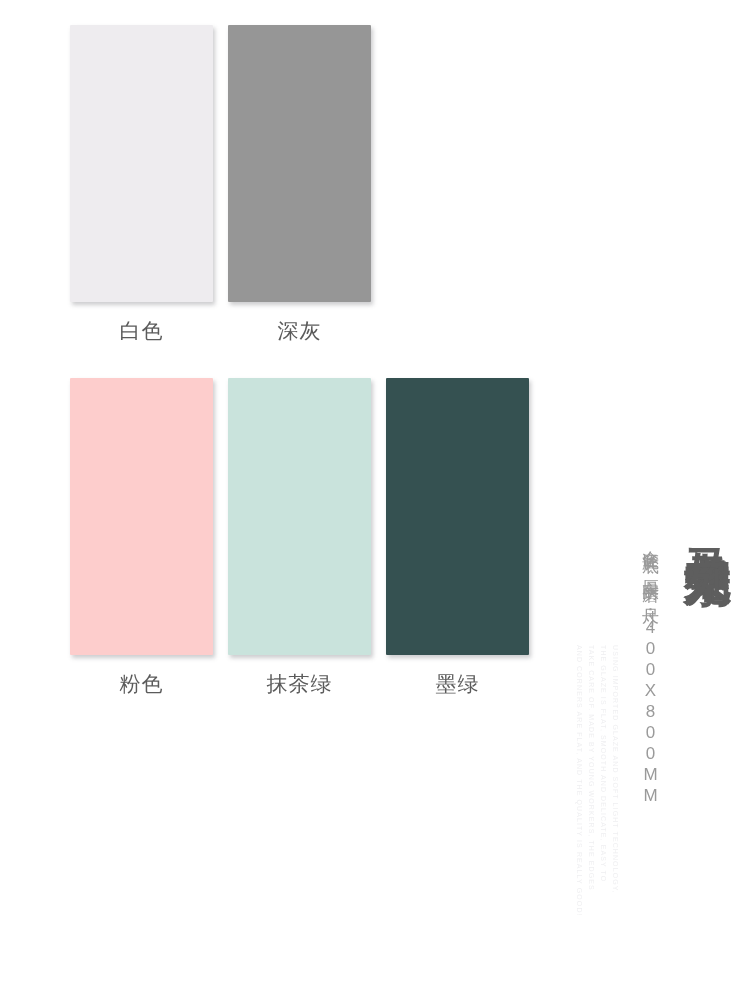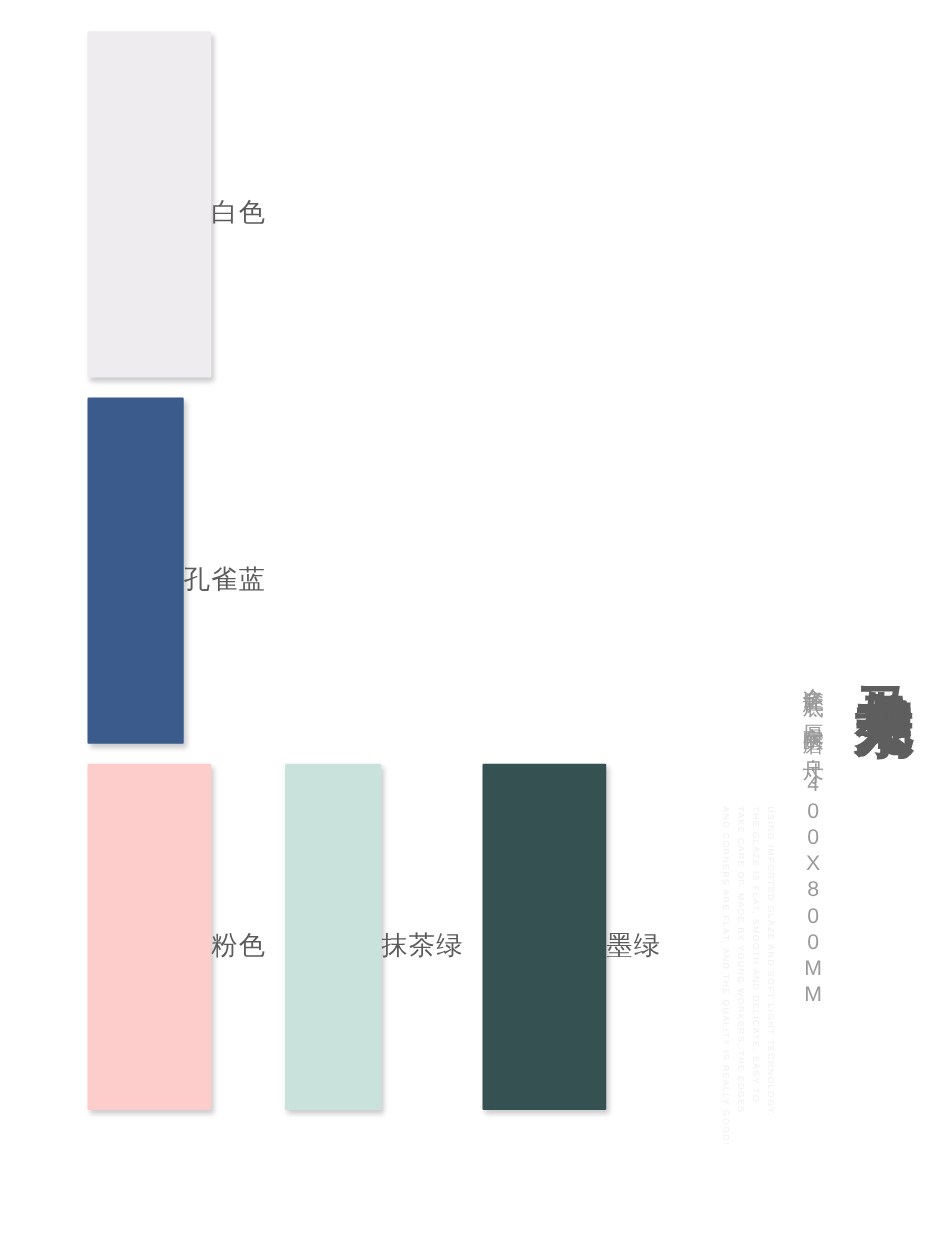--- a/index.html
+++ b/index.html
@@ -34,21 +34,21 @@
     gap: 16px;
   }
   .swatch-row {
     display: flex;
     flex-direction: row;
     gap: 15px;
   }
   .swatch-cell {
     width: 143px;
     display: flex;
-    flex-direction: row;
+    flex-direction: column;
     align-items: center;
     text-align: center;
   }
   .swatch-chip {
     width: 143px;
     height: 277px;
     box-sizing: border-box;
     box-shadow: 2px 3px 4px rgba(120, 120, 125, 0.38);
     border-radius: 1px;
   }
@@ -124,27 +124,27 @@
 
 <div class="page">
 
   <div class="swatch-grid">
 
     <div class="swatch-row">
       <div class="swatch-cell">
         <div class="swatch-chip" style="background: rgb(238, 236, 239);"></div>
         <div class="swatch-label">白色</div>
       </div>
+      <div class="swatch-cell">
+        <div class="swatch-chip" style="background: rgb(150, 150, 150);"></div>
+        <div class="swatch-label">深灰</div>
+      </div>
     </div>
 
     <div class="swatch-row">
-      <div class="swatch-cell">
-        <div class="swatch-chip" style="background: rgb(58, 91, 139);"></div>
-        <div class="swatch-label">孔雀蓝</div>
-      </div>
     </div>
 
     <div class="swatch-row">
       <div class="swatch-cell">
         <div class="swatch-chip" style="background: rgb(253, 205, 204);"></div>
         <div class="swatch-label">粉色</div>
       </div>
       <div class="swatch-cell">
         <div class="swatch-chip" style="background: rgb(201, 227, 220);"></div>
         <div class="swatch-label">抹茶绿</div>

